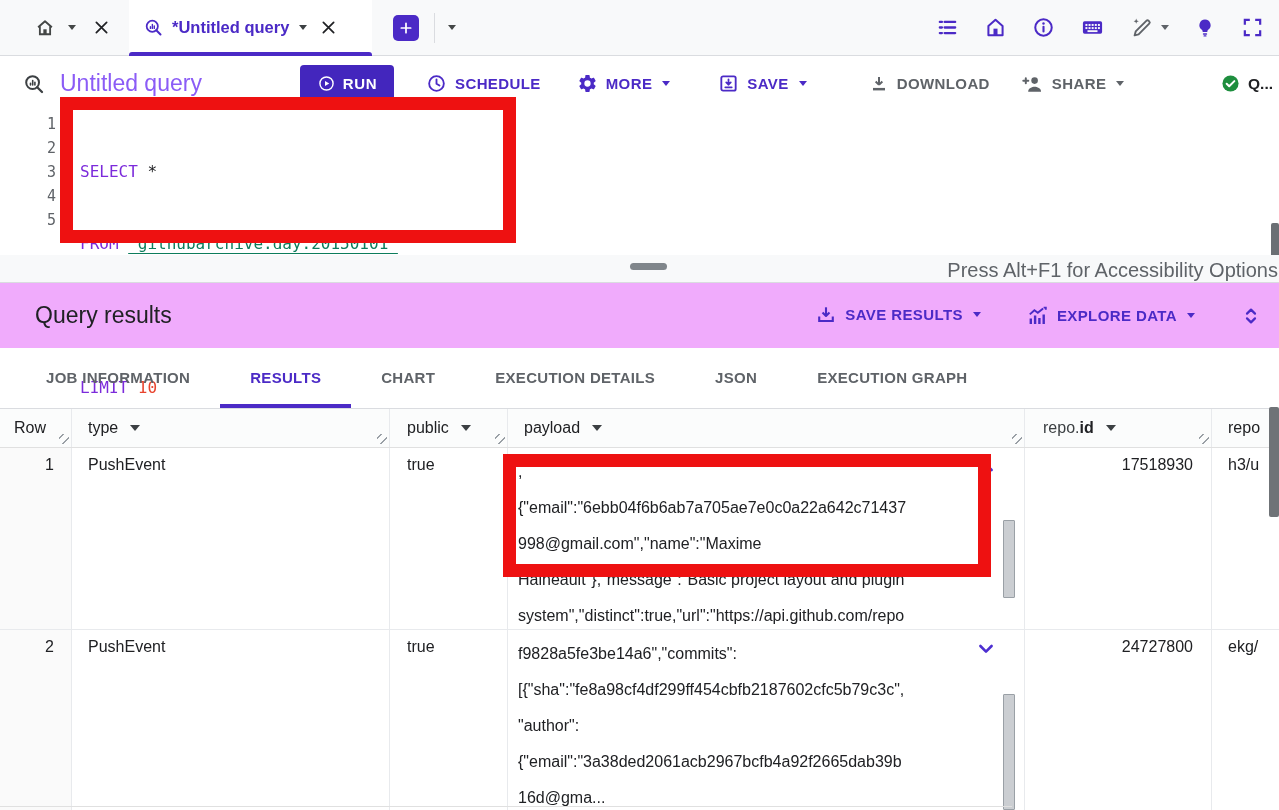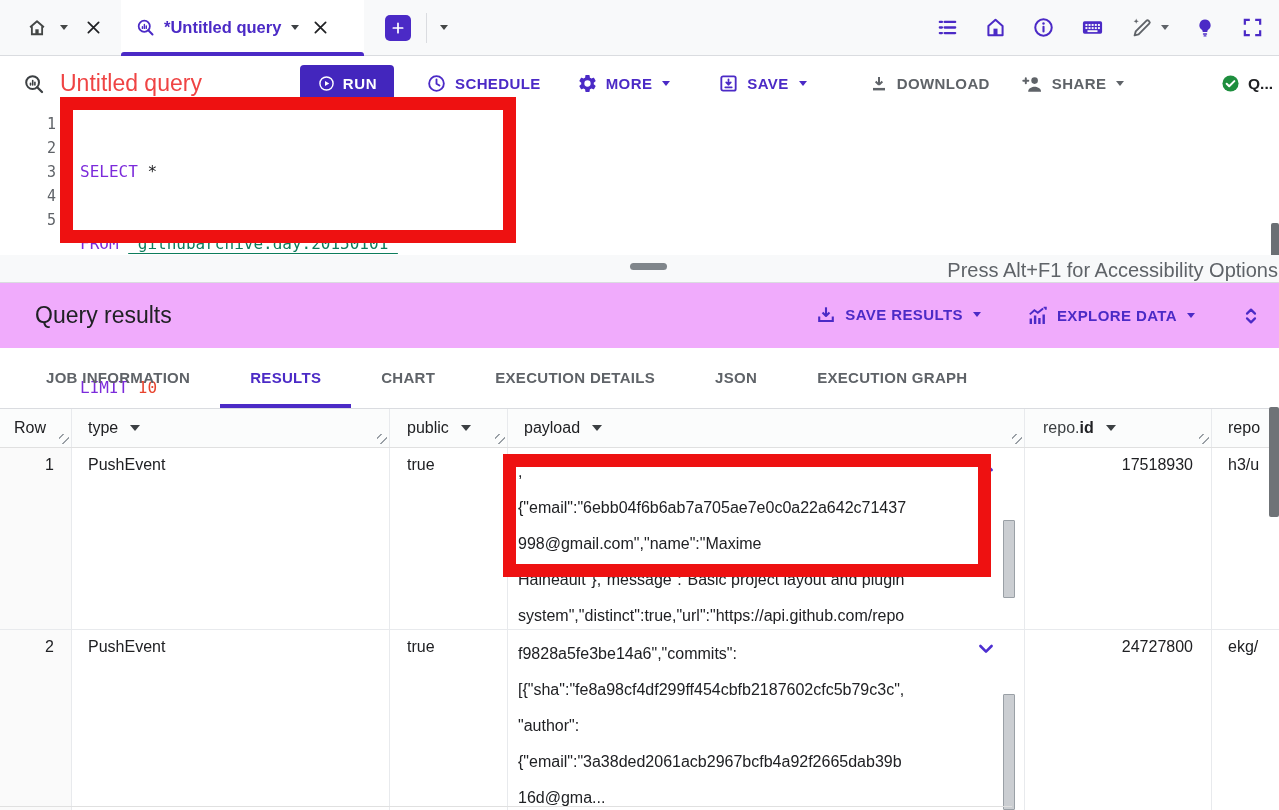--- a/index.html
+++ b/index.html
@@ -9,21 +9,21 @@
 
   :root{
     --accent:#4b2ac6; --accent-deep:#4326bd; --gray:#5f6368; --ink:#202124;
     --border:#dadce0; --line:#e8eaed; --red:#ee1111;
     --kw:#7c2bdb; --grn:#0d7d5c; --str:#0f7b4f; --num:#e8432d;
   }
 
   
   .tabbar { position:absolute; top:0; left:0; width:1279px; height:56px;
             background:#f8f9fa; border-bottom:1px solid #dadce0;
-            display:flex; align-items:center; padding-left:26px; }
+            display:flex; align-items:center; padding-left:34px; }
   .tb-ic { display:flex; align-items:center; justify-content:center; }
   .caret { width:0; height:0; border-left:4.5px solid transparent; border-right:4.5px solid transparent;
            border-top:5.5px solid currentColor; display:inline-block; }
   .tb-home { color:#444746; margin-right:12px; }
   .tb-caret1 { color:#444746; margin-right:16px; }
   .tb-close1 { margin-right:18px; }
   .etab { position:relative; height:56px; width:243px; background:#fff; display:flex; align-items:center;
           padding:0 12px 0 14px; }
   .etab .under { position:absolute; left:0; right:0; bottom:0; height:4px; background:var(--accent); border-radius:3px 3px 0 0; }
   .etab-label { color:var(--accent); font-size:16.5px; font-weight:700; margin:0 10px 0 8px; white-space:nowrap; }
@@ -33,21 +33,21 @@
   .tb-divider { width:1px; height:30px; background:#dadce0; margin:0 13px 0 15px; }
   .tb-caret2 { color:#444746; }
   .tb-right { margin-left:auto; display:flex; align-items:center; gap:25px; padding-right:15px; color:var(--accent); }
   .tb-right .pen-group { display:flex; align-items:center; gap:7px; }
   .tb-right .caret { color:#5f6368; }
 
   
   .toolbar { position:absolute; top:57px; left:0; width:1279px; height:53px; background:#fff;
              display:flex; align-items:center; padding:0 4px 0 22px; }
   .qt-icon { color:#3c4043; margin-right:14px; }
-  .qt-title { font-size:23px; color:#ef4444; width:240px; white-space:nowrap; }
+  .qt-title { font-size:23px; color:#8b5cf6; width:240px; white-space:nowrap; }
   .run-btn { height:38px; width:94px; background:var(--accent-deep); color:#fff; border-radius:4px;
              display:flex; align-items:center; justify-content:center; gap:7px;
              font-size:15px; font-weight:700; letter-spacing:.6px; }
   .act { display:flex; align-items:center; gap:8px; font-size:15px; font-weight:700; letter-spacing:.4px; white-space:nowrap; }
   .act .caret { margin-left:2px; }
   .purple { color:var(--accent); }
   .grayact { color:#5f6368; }
   .m-sched { margin-left:32px; } .m-more { margin-left:36px; } .m-save { margin-left:48px; }
   .m-down { margin-left:62px; } .m-share { margin-left:30px; }
   .status { margin-left:auto; display:flex; align-items:center; gap:7px; font-size:15.5px; font-weight:700; color:#202124; padding-right:2px; }

